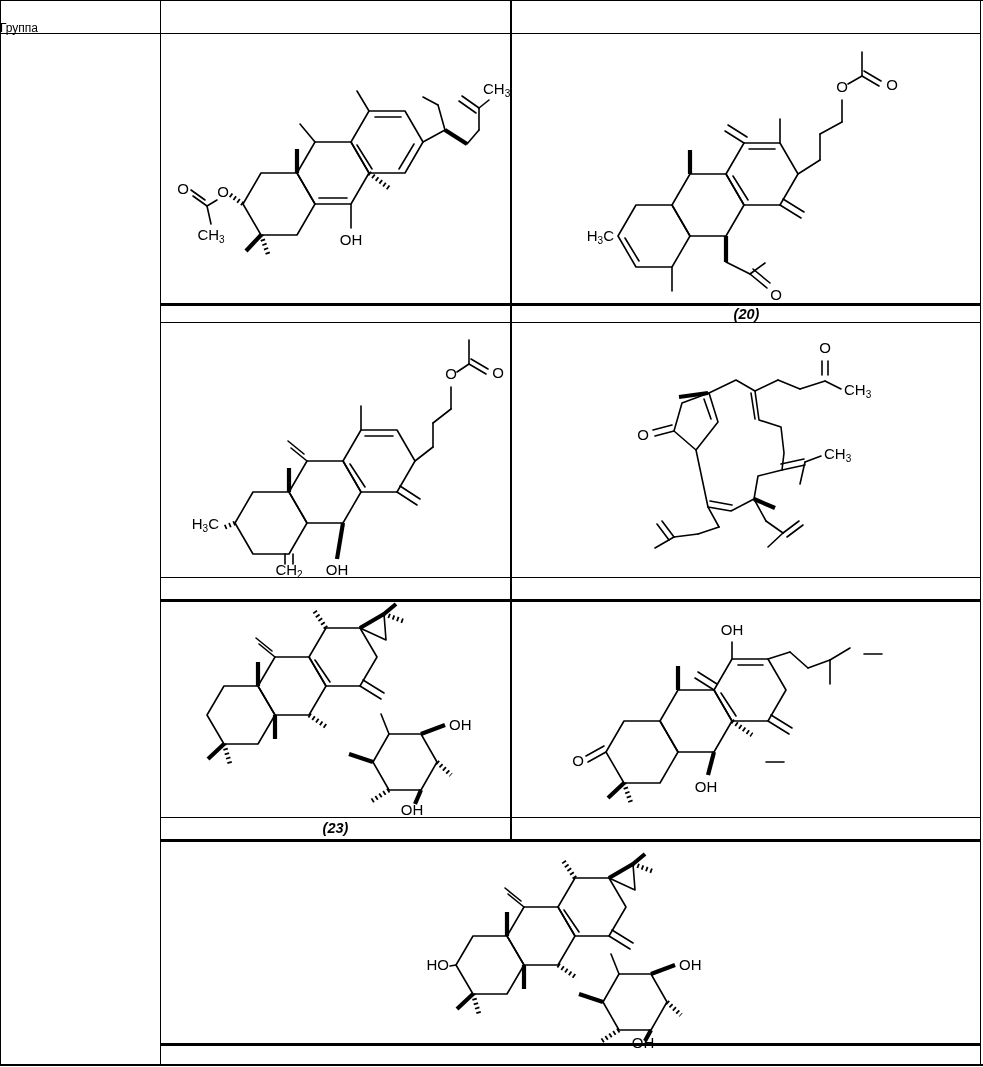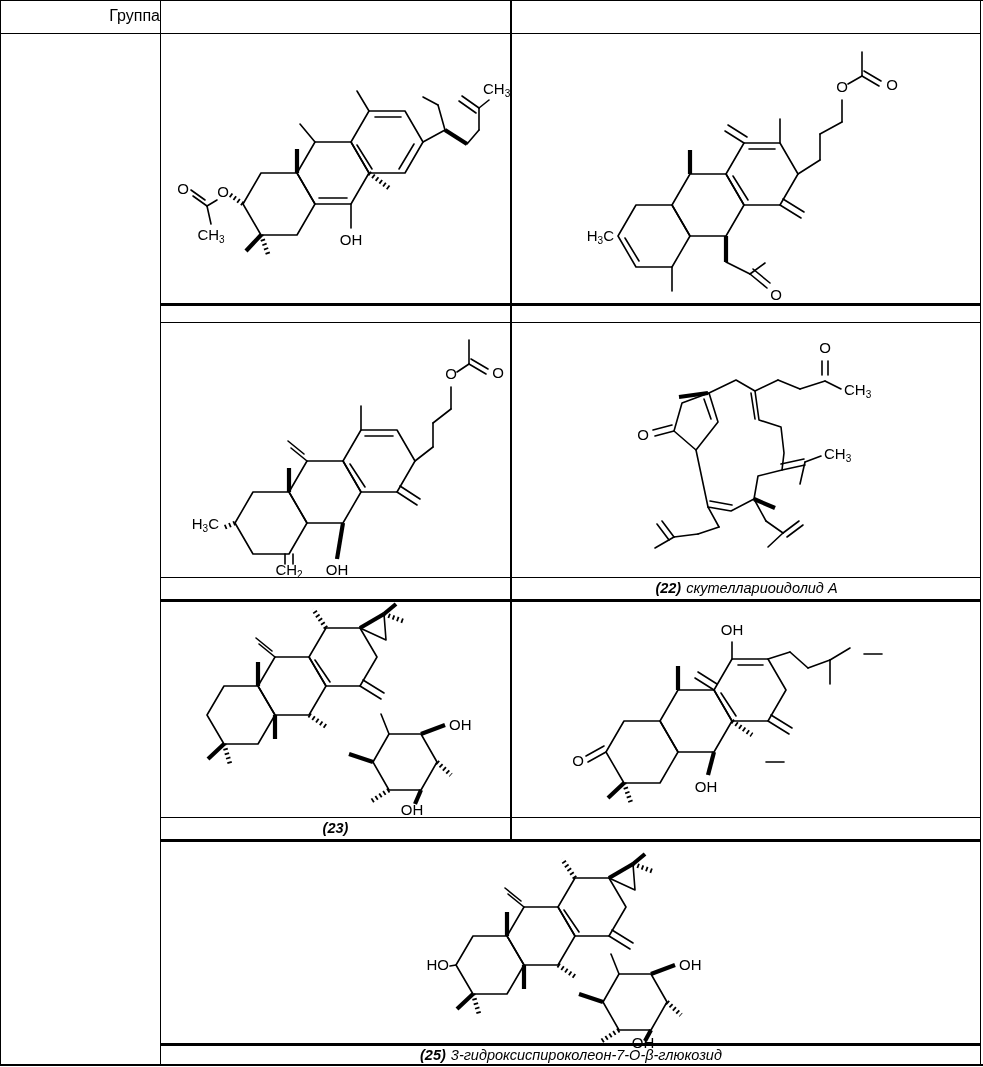--- a/index.html
+++ b/index.html
@@ -1,21 +1,21 @@
 <!DOCTYPE html>
 <html><head>
 <meta charset="utf-8">
 <style>
   html,body{margin:0;padding:0;background:#888;}
   #page{position:relative;width:983px;height:1067px;background:#fff;overflow:hidden;
         font-family:"Liberation Sans",sans-serif;color:#000;}
   .vl,.hl{position:absolute;background:#000;}
   .cell{position:absolute;}
-  .hdr{position:absolute;left:0;top:0;width:160px;height:33px;line-height:31px;
-       text-align:right;font-size:16px;}
+  .hdr{position:absolute;left:0;top:13px;width:160px;height:33px;line-height:31px;
+       text-align:left;font-size:12px;}
   .cap{position:absolute;text-align:center;font-size:14.5px;font-style:italic;
        white-space:nowrap;overflow:hidden;}
   .capnum{font-weight:bold;font-style:italic;}
   .capname{font-style:italic;}
   .capname:not(:empty){margin-left:5px;}
   svg{display:block;}
   svg .b{stroke:#000;stroke-width:1.6;fill:none;stroke-linecap:round;stroke-linejoin:round;}
   svg .w{stroke:#000;stroke-width:4.2;fill:none;stroke-linecap:butt;}
   svg .h5{stroke:#000;stroke-width:4.6;fill:none;stroke-dasharray:1.8 2.8;}
   svg text{font-family:"Liberation Sans",sans-serif;font-size:15px;fill:#000;}
@@ -111,20 +111,23 @@
       <line class="b" x1="160" y1="233" x2="160" y2="257"></line>
       <line class="w" x1="214" y1="202" x2="214" y2="228"></line>
       <line class="b" x1="214" y1="228" x2="238" y2="240"></line>
       <line class="b" x1="238" y1="240" x2="255" y2="254"></line>
       <line class="b" x1="241" y1="235" x2="258" y2="249"></line>
       <text x="264" y="266" text-anchor="middle">O</text>
       <line class="b" x1="238" y1="240" x2="253" y2="229"></line>
     </svg>
   </div>
 
+  <div class="cap" style="left:512px;top:306px;width:469px;height:16px;line-height:16px">
+    <span class="capnum">(20)</span><span class="capname"></span>
+  </div>
 
   <div class="cell" style="left:161px;top:323px">
     <svg width="349" height="254" viewBox="0 0 349 254">
       <path class="b" d="M146,200 L128,231 L92,231 L74,200 L92,169 L128,169 Z"></path>
       <path class="b" d="M200,169 L182,200 L146,200 L128,169 L146,138 L182,138 Z"></path>
       <path class="b" d="M254,138 L236,169 L200,169 L182,138 L200,107 L236,107 Z"></path>
       <line class="b" x1="204" y1="113" x2="232" y2="113"></line>
       <line class="b" x1="189" y1="141" x2="204" y2="164"></line>
       <line class="b" x1="146" y1="138" x2="130" y2="125"></line>
       <line class="b" x1="143" y1="131" x2="127" y2="118"></line>
@@ -184,23 +187,20 @@
       <line class="b" x1="162" y1="214" x2="143" y2="225"></line>
       <line class="w" x1="242" y1="176" x2="263" y2="185"></line>
       <line class="b" x1="242" y1="176" x2="254" y2="198"></line>
       <line class="b" x1="254" y1="198" x2="271" y2="210"></line>
       <line class="b" x1="271" y1="210" x2="287" y2="198"></line>
       <line class="b" x1="275" y1="214" x2="291" y2="202"></line>
       <line class="b" x1="271" y1="210" x2="256" y2="224"></line>
     </svg>
   </div>
 
-  <div class="cap" style="left:512px;top:578px;width:469px;height:21px;line-height:21px">
-    <span class="capnum">(22)</span><span class="capname">скутеллариоидолид А</span>
-  </div>
 
   <div class="cell" style="left:161px;top:600px">
     <svg width="349" height="217" viewBox="0 0 349 217">
       <path class="b" d="M114,115 L97,144 L63,144 L46,115 L63,86 L97,86 Z"></path>
       <path class="b" d="M165,86 L148,115 L114,115 L97,86 L114,57 L148,57 Z"></path>
       <path class="b" d="M216,57 L199,86 L165,86 L148,57 L165,28 L199,28 Z"></path>
       <line class="b" x1="154" y1="60" x2="169" y2="82"></line>
       <line class="w" x1="97" y1="86" x2="97" y2="62"></line>
       <line class="b" x1="114" y1="57" x2="98" y2="44"></line>
       <line class="b" x1="111" y1="51" x2="95" y2="38"></line>
@@ -290,17 +290,14 @@
       <text x="518" y="122" text-anchor="start">OH</text>
       <line class="b" x1="458" y1="126" x2="450" y2="106"></line>
       <line class="w" x1="442" y1="154" x2="418" y2="146"></line>
       <line class="h5" x1="458" y1="182" x2="439" y2="194"></line>
       <line class="w" x1="490" y1="182" x2="484" y2="193"></line>
       <text x="482" y="200" text-anchor="middle">OH</text>
       <line class="h5" x1="506" y1="154" x2="520" y2="167"></line>
     </svg>
   </div>
 
-  <div class="cap" style="left:161px;top:1046px;width:820px;height:18px;line-height:18px">
-    <span class="capnum">(25)</span><span class="capname">3-гидроксиспироколеон-7-О-β-глюкозид</span>
-  </div>
 
 </div>
 
 </body></html>

